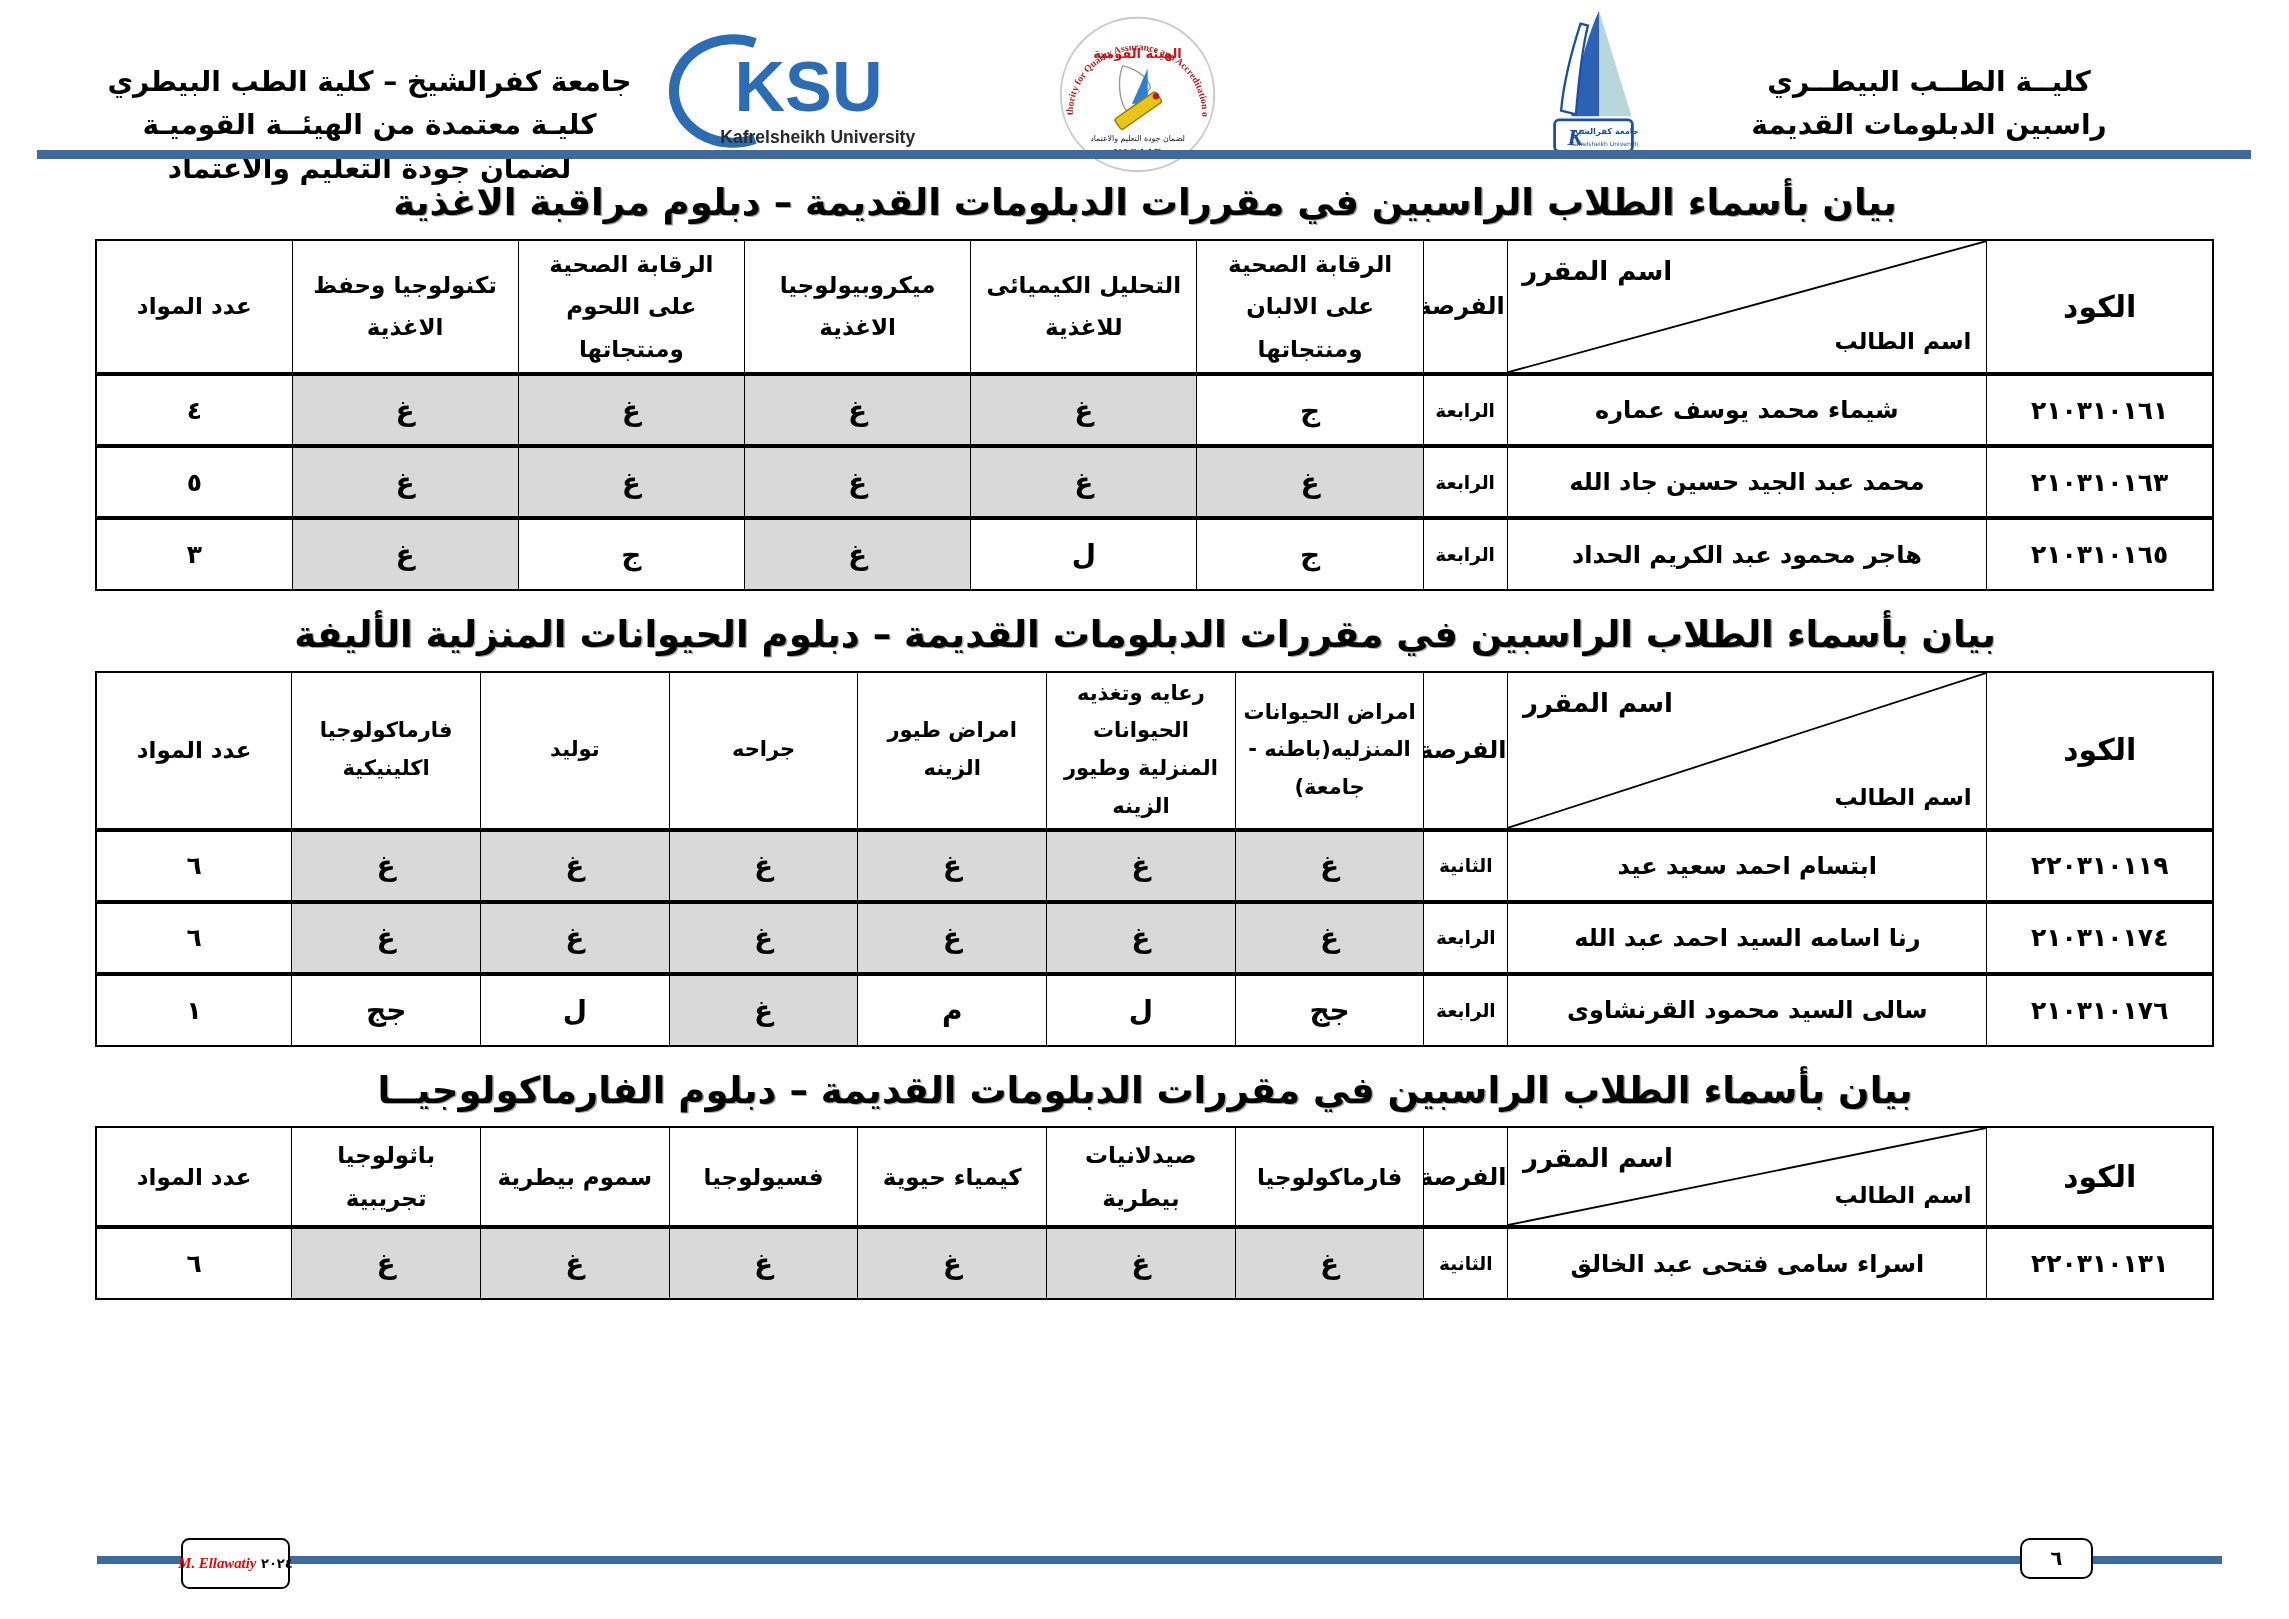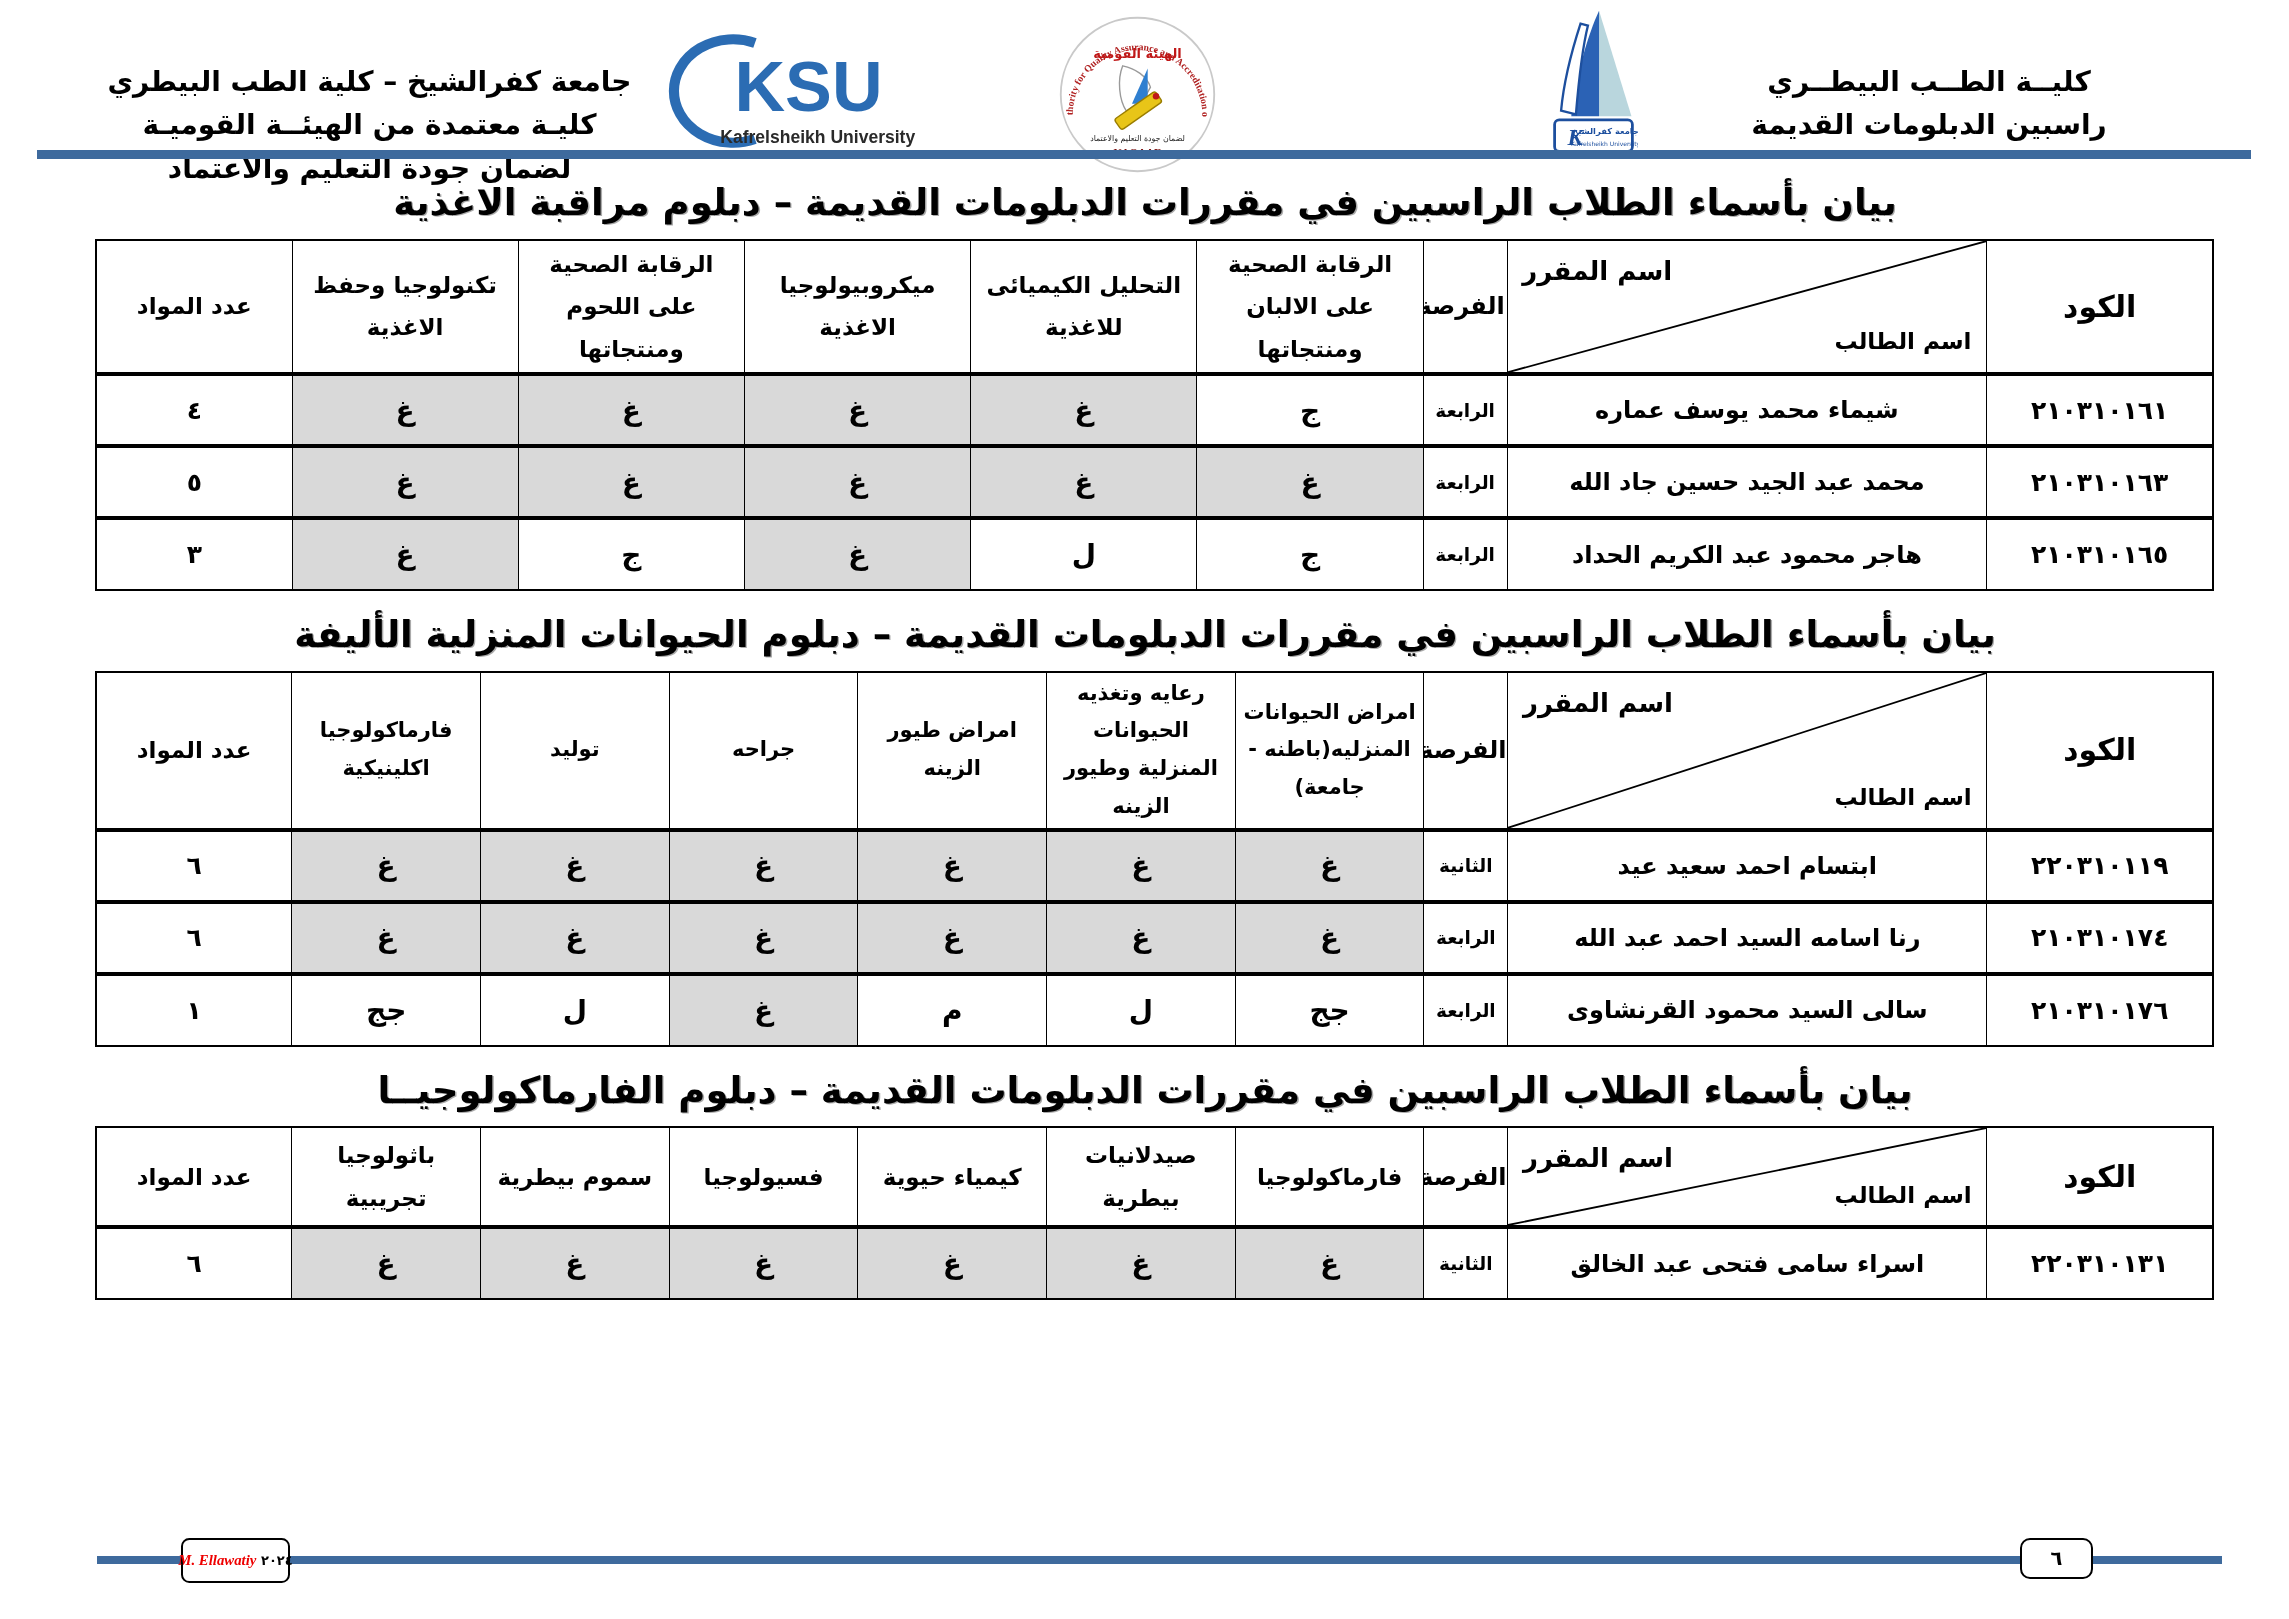--- a/index.html
+++ b/index.html
@@ -52,21 +52,21 @@
   th.chance-h { font-size:24px; padding:1.8px 1.8px; }
   
   th.diag { position:relative; padding:0; }
   th.diag .diag-top    { position:absolute; top:6px;   left:14.8px;  font-size:26px; font-weight:bold; }
   th.diag .diag-bottom { position:absolute; bottom:9.2px; right:14.8px; font-size:23px; font-weight:bold; }
   th.diag svg { position:absolute; inset:0; width:100%; height:100%; }
 
   
   .footer-line { position:absolute; left:97px; width:2125px; top:1556px; height:8.3px; background:#3e6a9d; }
   .sig-box {
-    position:absolute; left:181px; top:1538px; width:109px; height:45px;
+    position:absolute; left:181px; top:1538px; width:109px; height:51px;
     border:2.8px solid #000; border-radius:8.3px; background:#fff;
     display:flex; align-items:center; justify-content:center; gap:4.6px;
   }
   .sig-name { color:#ee0000; font-family:"Liberation Serif", serif; font-style:italic; font-weight:bold; font-size:14.8px; white-space:nowrap; }
   .sig-year { font-weight:bold; font-size:13px; }
   .page-box {
     position:absolute; left:2020px; top:1538px; width:73px; height:41px;
     border:2.8px solid #000; border-radius:10px; background:#fff;
     display:flex; align-items:center; justify-content:center;
     font-size:19.4px; font-weight:bold;

